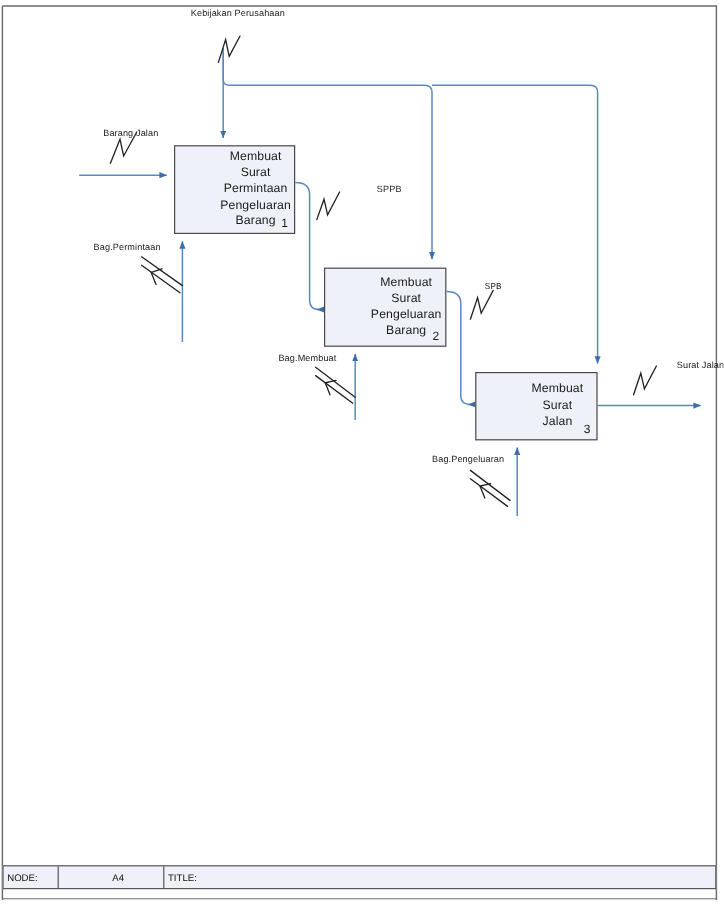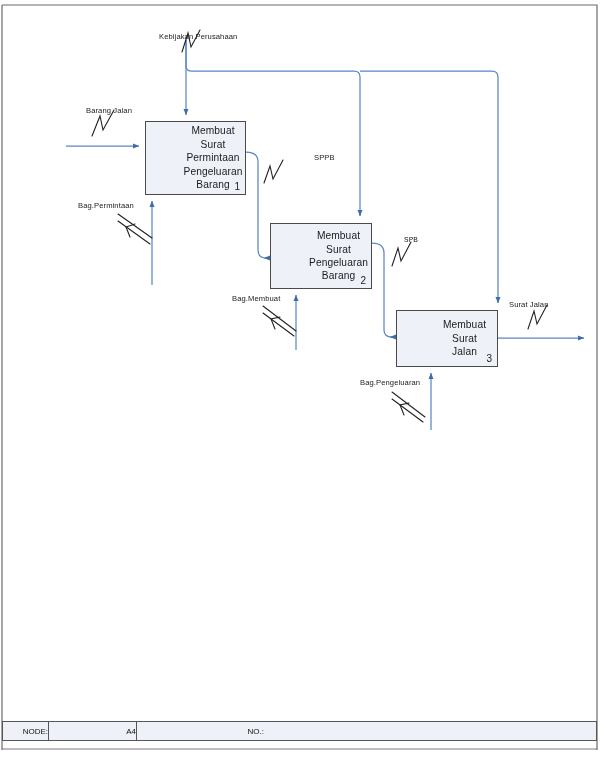--- a/index.html
+++ b/index.html
@@ -67,30 +67,29 @@
     height: 20px;
     border: 1.2px solid #55555a;
     box-sizing: border-box;
     background: #eef1f8;
     display: flex;
     align-items: stretch;
   }
   .fcell {
     display: flex;
     align-items: center;
-    padding-left: 17px;
+    padding-left: 3px;
     font-size: 8px;
     color: #111;
     box-sizing: border-box;
     position: relative;
-    justify-content: flex-end;
   }
   .fcell + .fcell { border-left: 1.2px solid #55555a; }
   #cell-node   { width: 45px; }
-  #cell-a4     { width: 88px; justify-content: flex-end; padding-left: 12px; }
+  #cell-a4     { width: 88px; justify-content: center; padding-left: 12px; }
   #cell-title  { flex: 1 1 auto; }
   #cell-no     { width: 128px; }
 </style>
 </head>
 <body>
 
 <div id="page">
 
   <svg id="diagram-svg" viewBox="0 0 603 757" xmlns="http://www.w3.org/2000/svg">
 
@@ -175,34 +174,34 @@
 Barang</span>
     <span class="proc-num">2</span>
   </div>
 
   <div class="proc-box" id="box3" style="left:396px; top:310px; width:102px; height:57px;">
     <span class="proc-label">Membuat Surat
 Jalan</span>
     <span class="proc-num">3</span>
   </div>
 
-  <span class="arrow-label" style="left:159px; top:32px;">Kebijakan Perusahaan</span>
+  <span class="arrow-label" style="left:159px; top:6px;">Kebijakan Perusahaan</span>
   <span class="arrow-label" style="left:86px; top:106px;">Barang Jalan</span>
   <span class="arrow-label" style="left:78px; top:201px;">Bag.Permintaan</span>
   <span class="arrow-label" style="left:275px; top:153px;padding-left:39px;">SPPB</span>
   <span class="arrow-label" style="left:232px; top:294px;">Bag.Membuat</span>
   <span class="arrow-label" style="left:404px; top:236px;font-family:Liberation Mono, monospace;">SPB</span>
-  <span class="arrow-label" style="left:489px; top:300px;padding-left:20px;">Surat Jalan</span>
+  <span class="arrow-label" style="left:544px; top:300px;padding-left:20px;">Surat Jalan</span>
   <span class="arrow-label" style="left:360px; top:378px;">Bag.Pengeluaran</span>
 
   <div id="footer-block">
     <div class="fcell" id="cell-node">
       <span>NODE:</span>
     </div>
     <div class="fcell" id="cell-a4">
       <span>A4</span>
     </div>
-    <div class="fcell" id="cell-no">
-      <span>NO.:</span>
+    <div class="fcell" id="cell-title">
+      <span>TITLE:</span>
     </div>
   </div>
 
 </div>
 
 </body></html>

